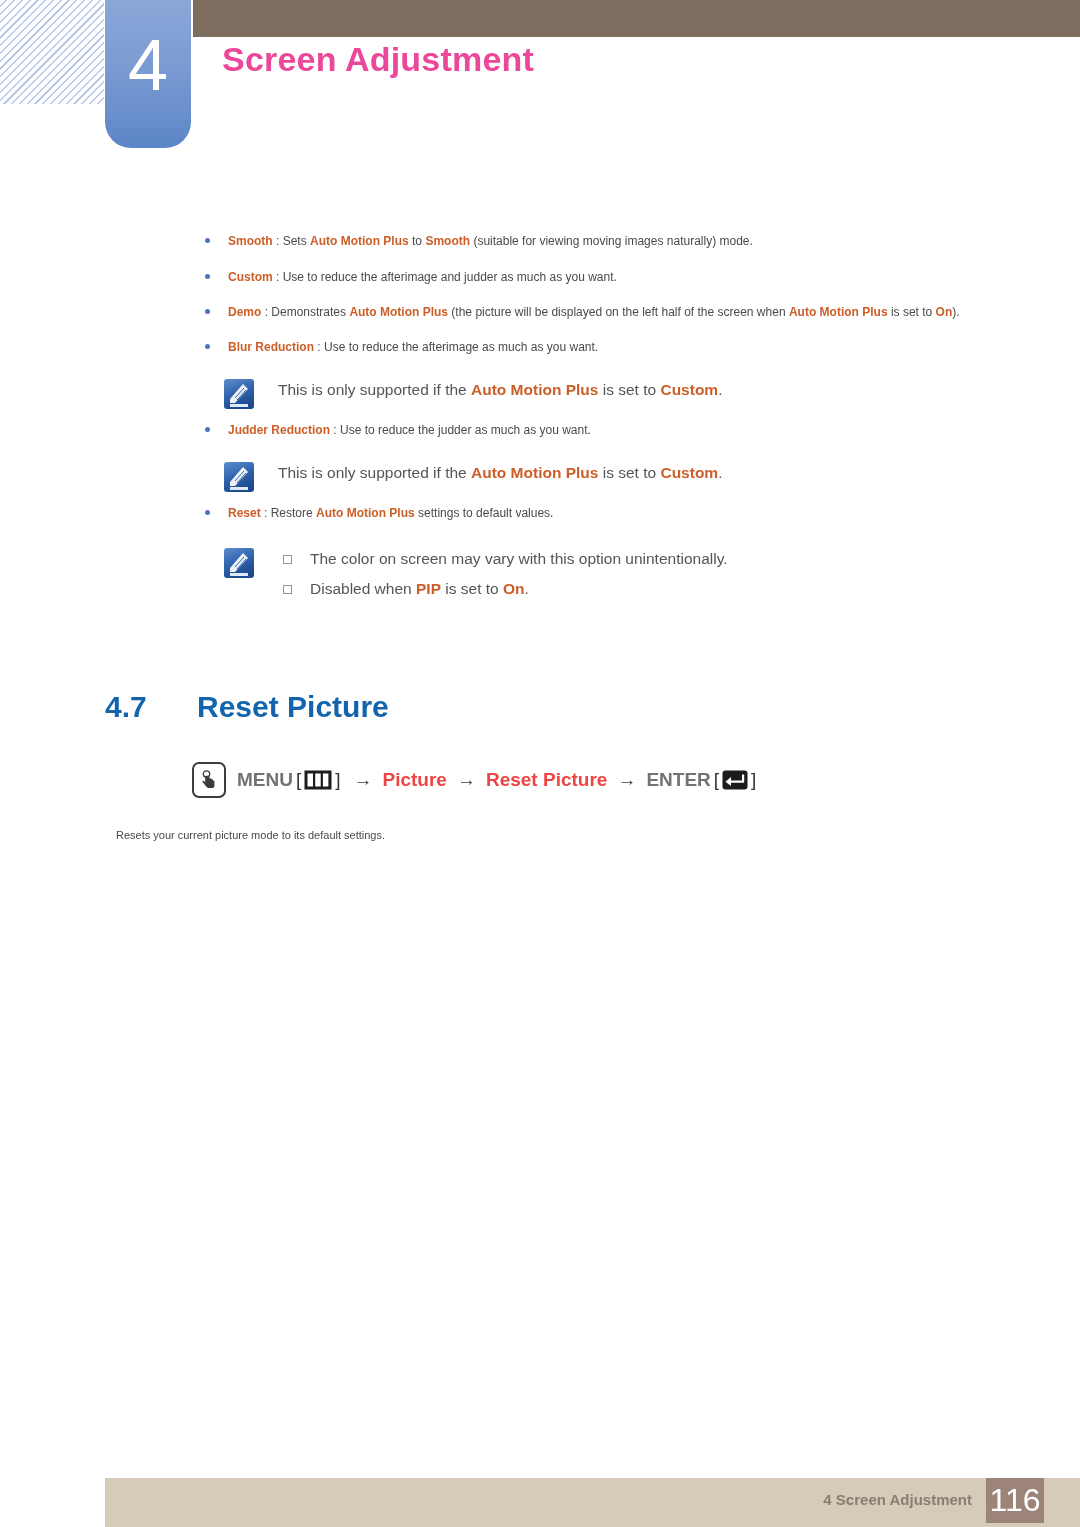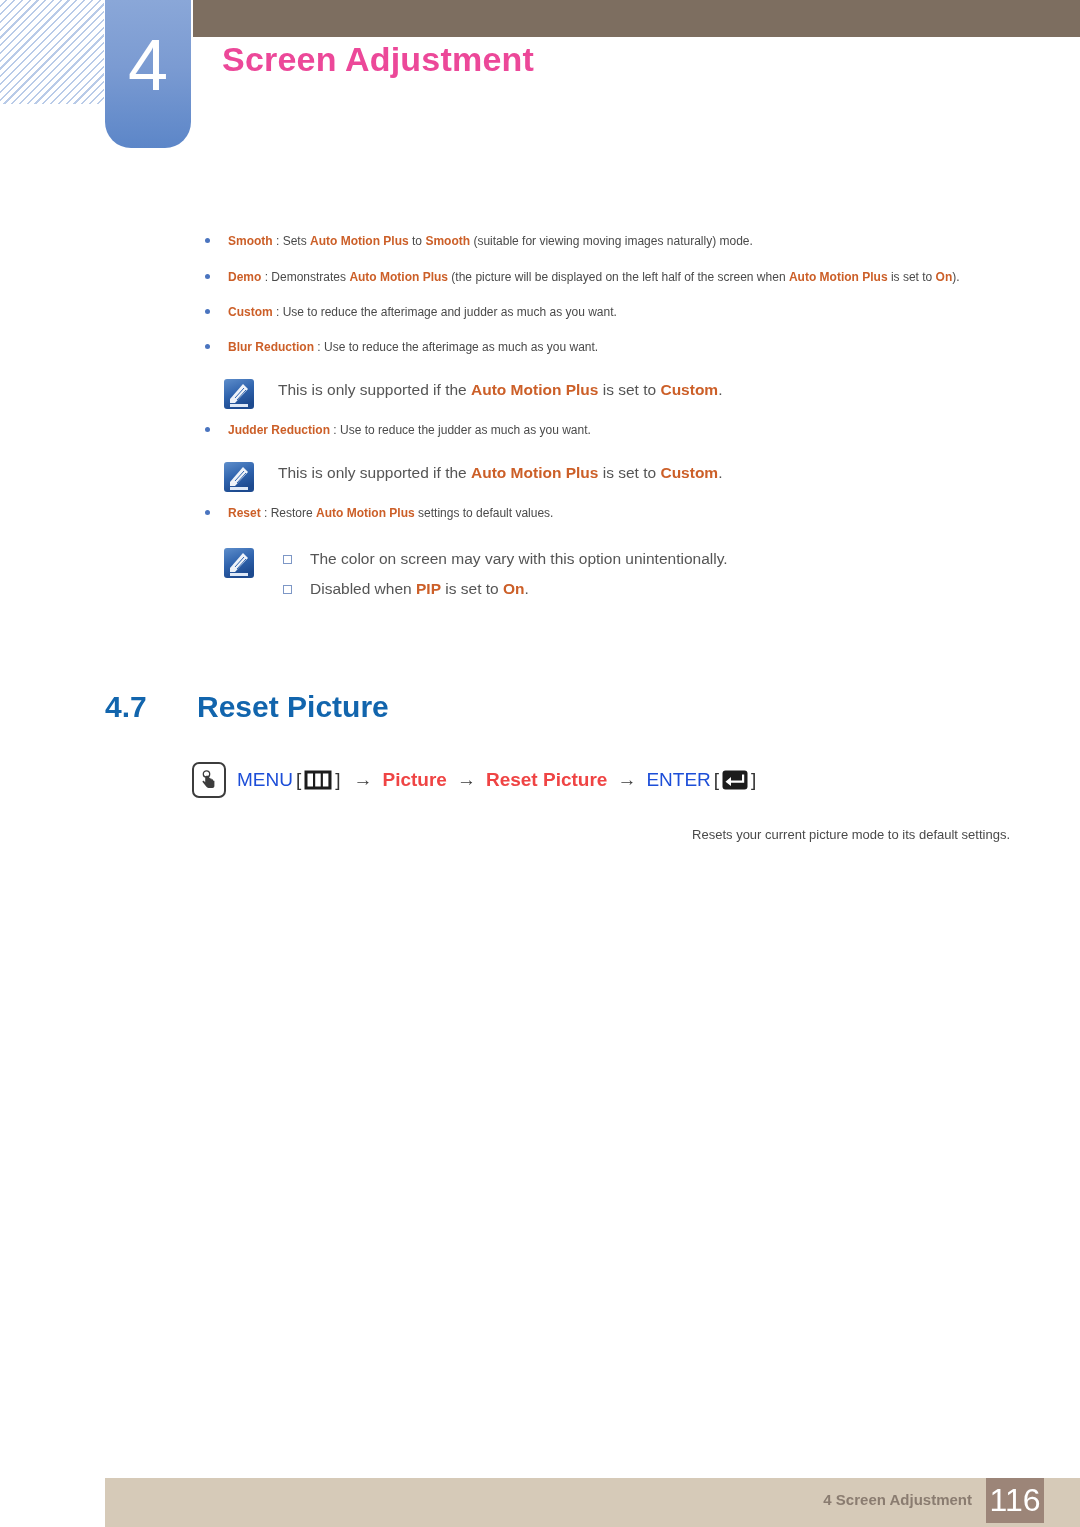--- a/index.html
+++ b/index.html
@@ -161,38 +161,37 @@
     width: 30px;
     height: 32px;
     border: 2px solid #3c3c3c;
     border-radius: 7px;
     display: inline-flex;
     align-items: center;
     justify-content: center;
     margin-right: 11px;
     flex: 0 0 auto;
   }
-  .mp-label { color: #1d4ed8; font-weight: normal; }
+  .mp-label { color: #737373; font-weight: bold; }
   .mp-orange { color: #ef4444; font-weight: bold; }
   .mp-bracket { color: #333333; font-weight: normal; margin: 0 3px; }
   .mp-arrow { color: #3a3a3a; font-weight: normal; margin: 0 10px; font-size: 19px; }
   .key-glyph {
     display: inline-flex;
     align-items: center;
     justify-content: center;
     vertical-align: middle;
   }
 
   .body-para {
-    padding-left: 88px;
+    padding-left: 116px;
     padding-right: 70px;
-    font-size: 13px;
+    font-size: 11px;
     line-height: 30px;
     color: #4a4a4a;
-    text-align: right;
   }
 
   
   .page-footer {
     position: absolute;
     left: 105px;
     bottom: 0;
     width: 975px;
     height: 49px;
     background: #d6cab8;
@@ -234,26 +233,26 @@
   <div style="height:58px"></div>
 
   <div class="bullet-row">
     <span class="bullet-dot"></span>
     <span><span class="kw">Smooth</span><span> : Sets </span><span class="kw">Auto Motion Plus</span><span> to </span><span class="kw">Smooth</span><span> (suitable for viewing moving images naturally) mode.</span></span>
   </div>
   <div style="height:1px"></div>
 
   <div class="bullet-row" style="margin-top:1px">
     <span class="bullet-dot"></span>
+    <span><span class="kw">Custom</span><span> : Use to reduce the afterimage and judder as much as you want.</span></span>
+  </div>
+
+  <div class="bullet-row" style="margin-top:1px">
+    <span class="bullet-dot"></span>
     <span><span class="kw">Demo</span><span> : Demonstrates </span><span class="kw">Auto Motion Plus</span><span> (the picture will be displayed on the left half of the screen when </span><span class="kw">Auto Motion Plus</span><span> is set to </span><span class="kw">On</span><span>).</span></span>
-  </div>
-
-  <div class="bullet-row" style="margin-top:1px">
-    <span class="bullet-dot"></span>
-    <span><span class="kw">Custom</span><span> : Use to reduce the afterimage and judder as much as you want.</span></span>
   </div>
 
   <div class="bullet-row" style="margin-top:1px">
     <span class="bullet-dot"></span>
     <span><span class="kw">Blur Reduction</span><span> : Use to reduce the afterimage as much as you want.</span></span>
   </div>
 
   <div class="note-row" style="margin-top:11px">
     <span class="note-icon">
       <svg width="32" height="32" viewBox="0 0 32 32">

